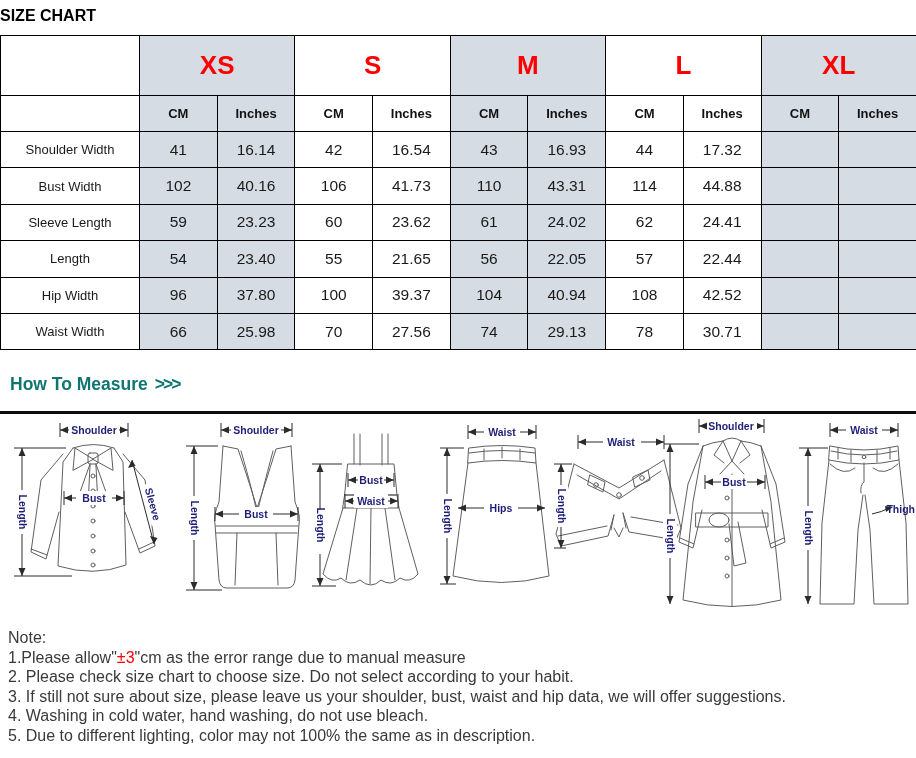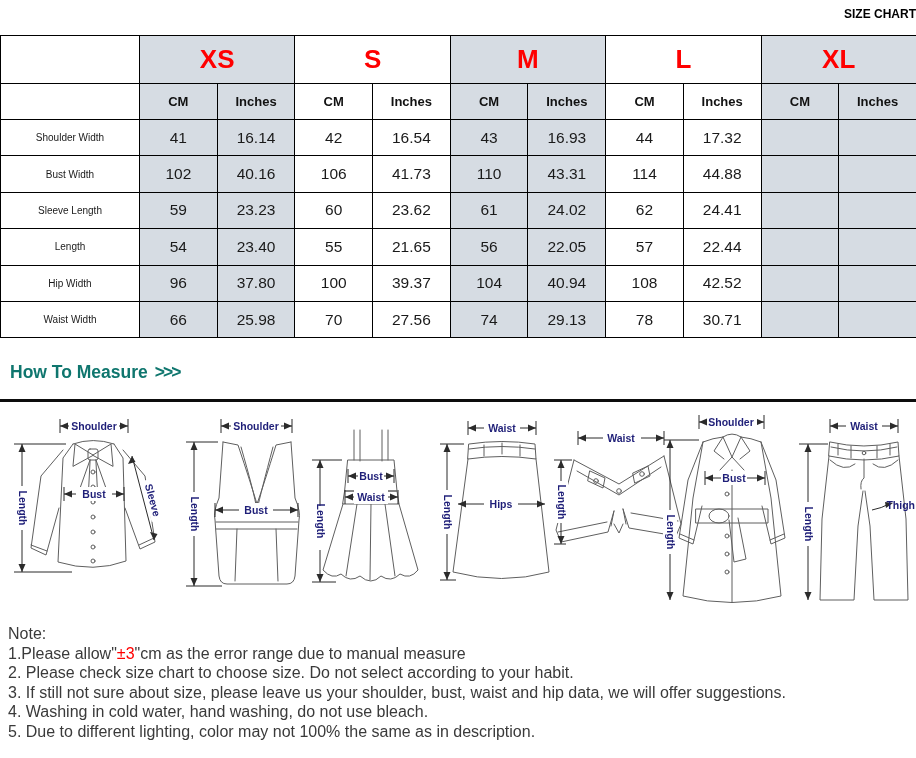--- a/index.html
+++ b/index.html
@@ -3,44 +3,44 @@
 <meta charset="utf-8">
 <style>
   * { box-sizing: border-box; }
   html,body { margin:0; padding:0; }
   body {
     width:916px; height:758px; background:#ffffff;
     font-family:"Liberation Sans", sans-serif; color:#1a1a1a;
     overflow:hidden; position:relative;
   }
   .title {
-    text-align:right; font-size:12px; font-weight:bold; color:#000;
+    text-align:left; font-size:16px; font-weight:bold; color:#000;
     padding-top:7px; height:35px;
   }
   table.size-table { border-collapse:collapse; table-layout:fixed; width:916px; }
   .size-table th, .size-table td {
     border:1px solid #000; text-align:center; vertical-align:middle;
     padding:0; overflow:hidden; background:#fff;
   }
   col.c-label { width:139px; }
   col.c-val   { width:77.7px; }
-  tr.sizes th { height:48px; font-size:26px; font-weight:bold; color:#ff0000; }
+  tr.sizes th { height:60px; font-size:26px; font-weight:bold; color:#ff0000; }
   tr.units th { height:36px; font-size:13px; font-weight:bold; color:#111; }
   tbody td    { height:36.4px; font-size:15.5px; font-weight:normal; }
-  td.rowlabel { font-size:10px; }
+  td.rowlabel { font-size:13px; }
   .size-table .shade { background:#d6dce3; }
 
   .measure-head {
     margin:24px 0 16px 10px; font-size:17.5px; font-weight:bold; color:#0f766e;
     height:21px;
   }
   .measure-head .arrows { font-weight:900; letter-spacing:-2px; margin-left:7px; }
   .rule { height:3px; background:#0d0d0d; margin-top:2px; }
 
-  .figures { position:relative; height:202px; margin-top:12px; }
+  .figures { position:relative; height:202px; margin-top:4px; }
   .fig { position:absolute; top:0; }
   .fig svg { display:block; }
   .fig .g   { stroke:#5f5f5f; fill:none; stroke-width:1; stroke-linejoin:round; stroke-linecap:round; }
   .fig .ann { stroke:#2b2b2b; stroke-width:1; fill:none; }
   .fig .ah  { fill:#2b2b2b; stroke:none; }
   .fig .bg  { fill:#ffffff; stroke:none; }
   .fig text { fill:#1f1f78; font-family:"Liberation Sans",sans-serif; font-size:10.5px; font-weight:bold; }
 
   .notes { margin:8px 0 0 8px; font-size:16px; color:#3a3a3a; line-height:19.5px; }
   .red { color:#ff0000; }

